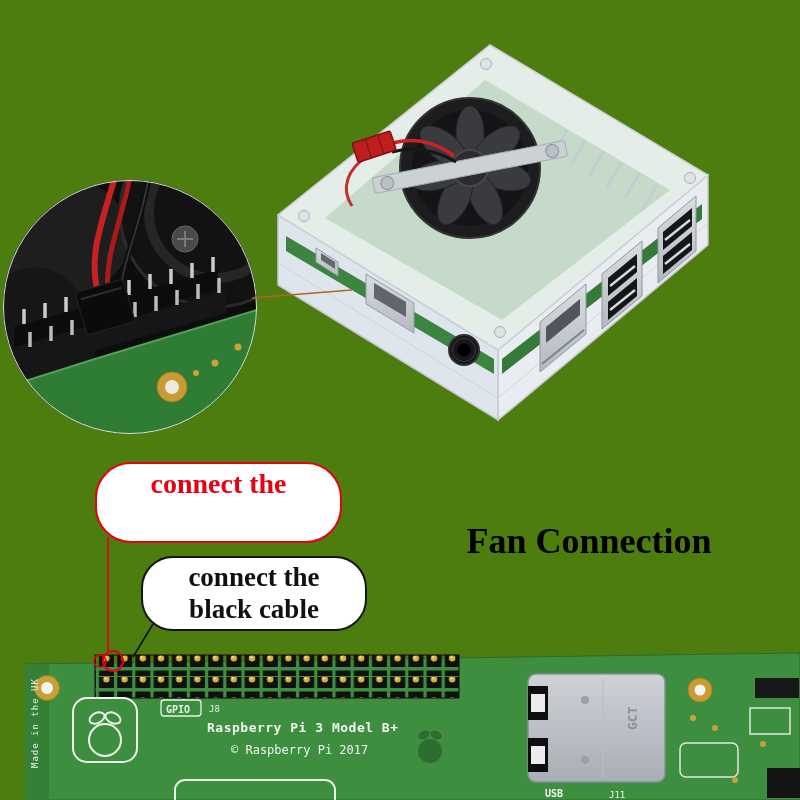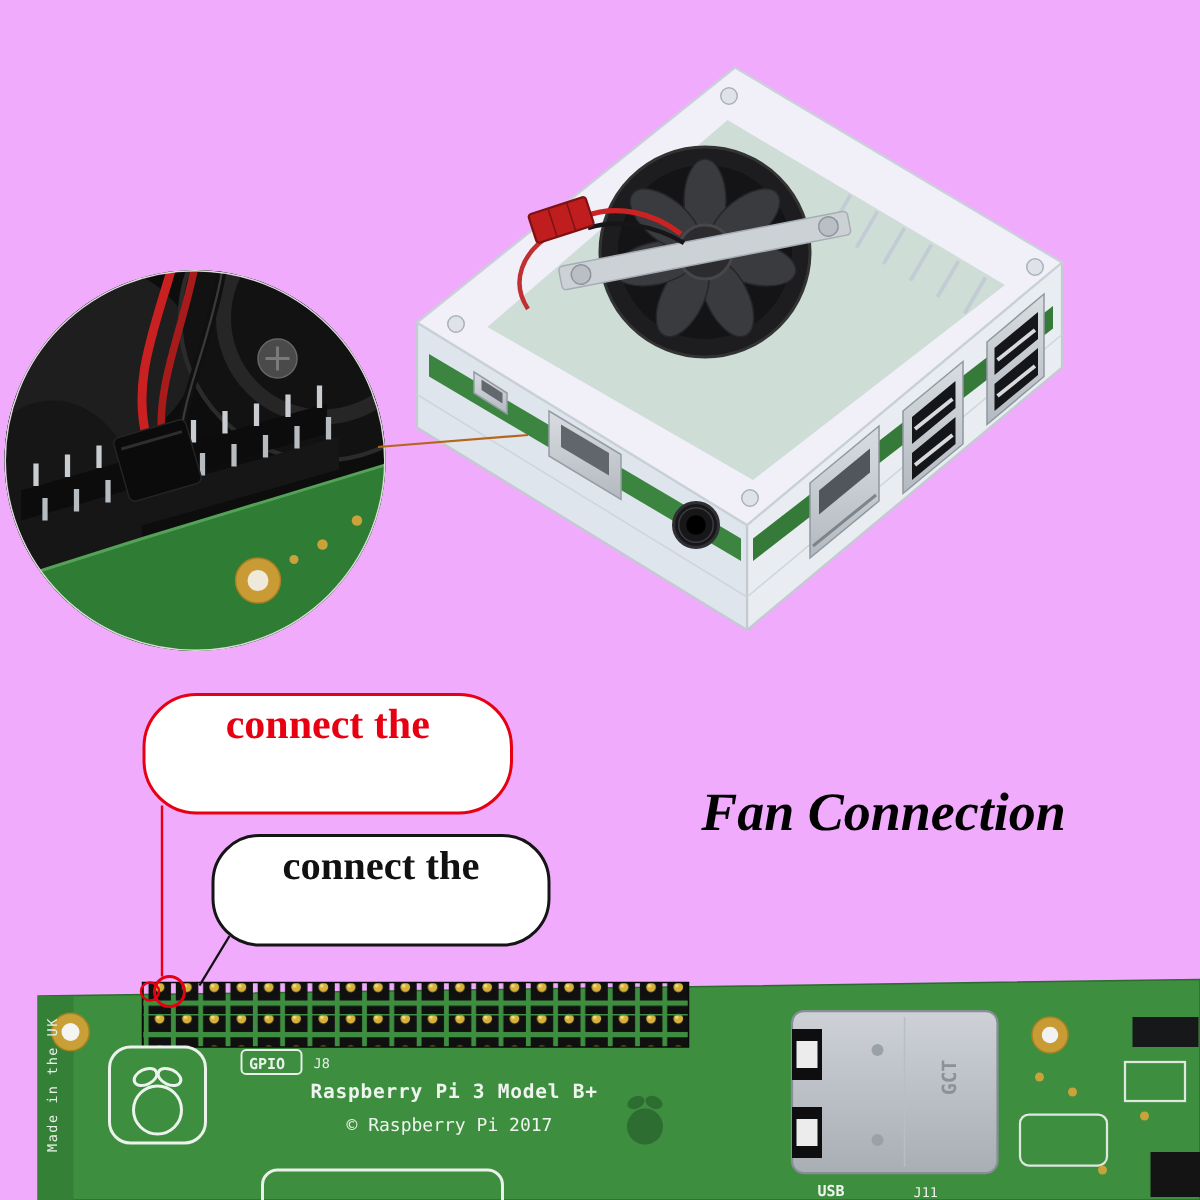--- a/index.html
+++ b/index.html
@@ -1,27 +1,27 @@
 <!DOCTYPE html>
 <html><head>
 <meta charset="utf-8">
 <style>
   html,body{margin:0;padding:0;background:#fff;}
-  .canvas{position:relative;width:800px;height:800px;background:#f0abfc;overflow:hidden;
+  .canvas{position:relative;width:800px;height:800px;background:#4d7c0f;overflow:hidden;
           font-family:"Liberation Serif",serif;}
   svg{position:absolute;display:block;}
   .callout{position:absolute;text-align:center;font-weight:600;background:#fff;}
   .callout .l{display:block;}
   #callout-red{left:95px;top:462px;width:243px;height:74px;border:2px solid #e60012;
                border-radius:36px;color:#e60012;font-size:28px;line-height:34px;padding-top:3px;}
   #callout-black{left:141px;top:556px;width:222px;height:68px;border:2px solid #151515;
                  border-radius:32px;color:#111;font-size:27px;line-height:32px;padding-top:3px;}
   .heading{position:absolute;left:428px;width:322px;text-align:center;font-weight:700;
            font-size:36px;color:#000;}
-  #heading1{top:520px;font-style:italic;}
+  #heading1{top:520px;}
   #heading2{top:577px;}
   text{font-family:"DejaVu Sans Mono","DejaVu Sans",monospace;}
 </style>
 </head>
 <body>
 
 <div class="canvas">
 
   <svg id="main-photo" style="left:240px;top:20px;" width="545" height="430" viewBox="0 0 545 430">
     <defs>
@@ -192,20 +192,21 @@
       </g>
     </g>
     <circle cx="130" cy="130" r="126.5" fill="none" stroke="#dcdcdc"></circle>
   </svg>
 
   <div id="callout-red" class="callout">
     <span class="l">connect the</span>
   </div>
   <div id="callout-black" class="callout">
     <span class="l">connect the</span>
+    <span class="l">black cable</span>
   </div>
 
   <div id="heading1" class="heading">Fan Connection</div>
 
   <svg id="board-photo" style="left:25px;top:648px;" width="775" height="152" viewBox="0 0 775 152">
     <defs>
       <pattern id="pinPat" width="18.2" height="21" patternUnits="userSpaceOnUse">
         <rect x="1.2" y="1.5" width="15" height="17.5" fill="#101010"></rect>
         <circle cx="8.6" cy="10.2" r="3.2" fill="#d6b13c"></circle>
         <circle cx="7.6" cy="9.2" r="1.2" fill="#f3dc84"></circle>

